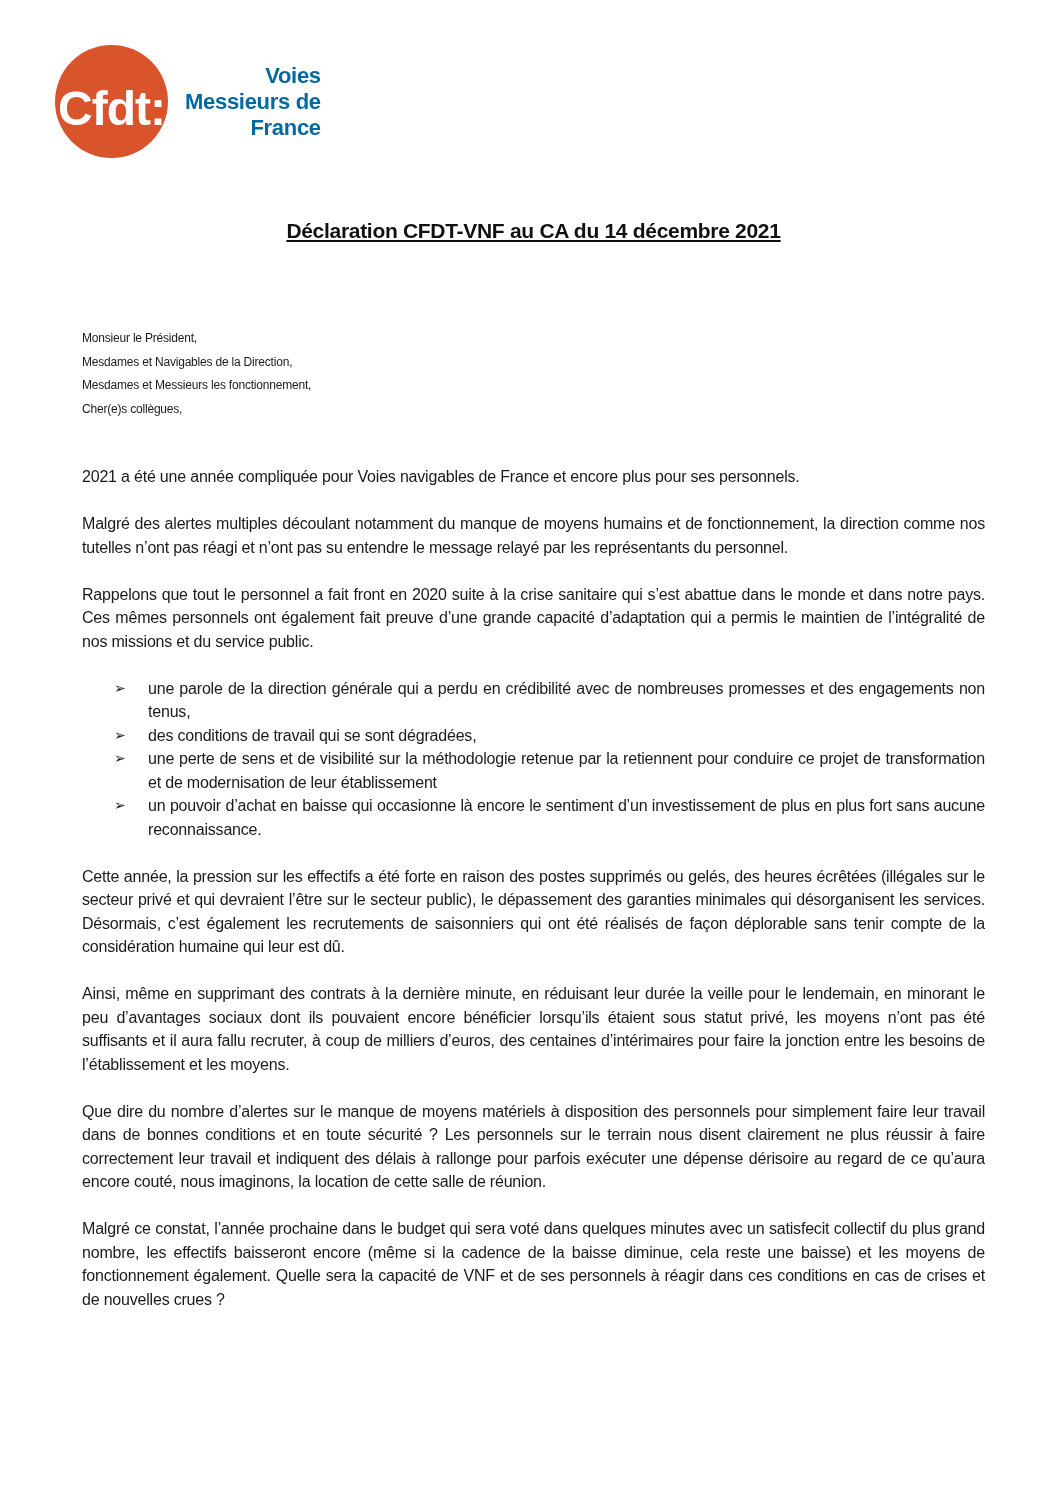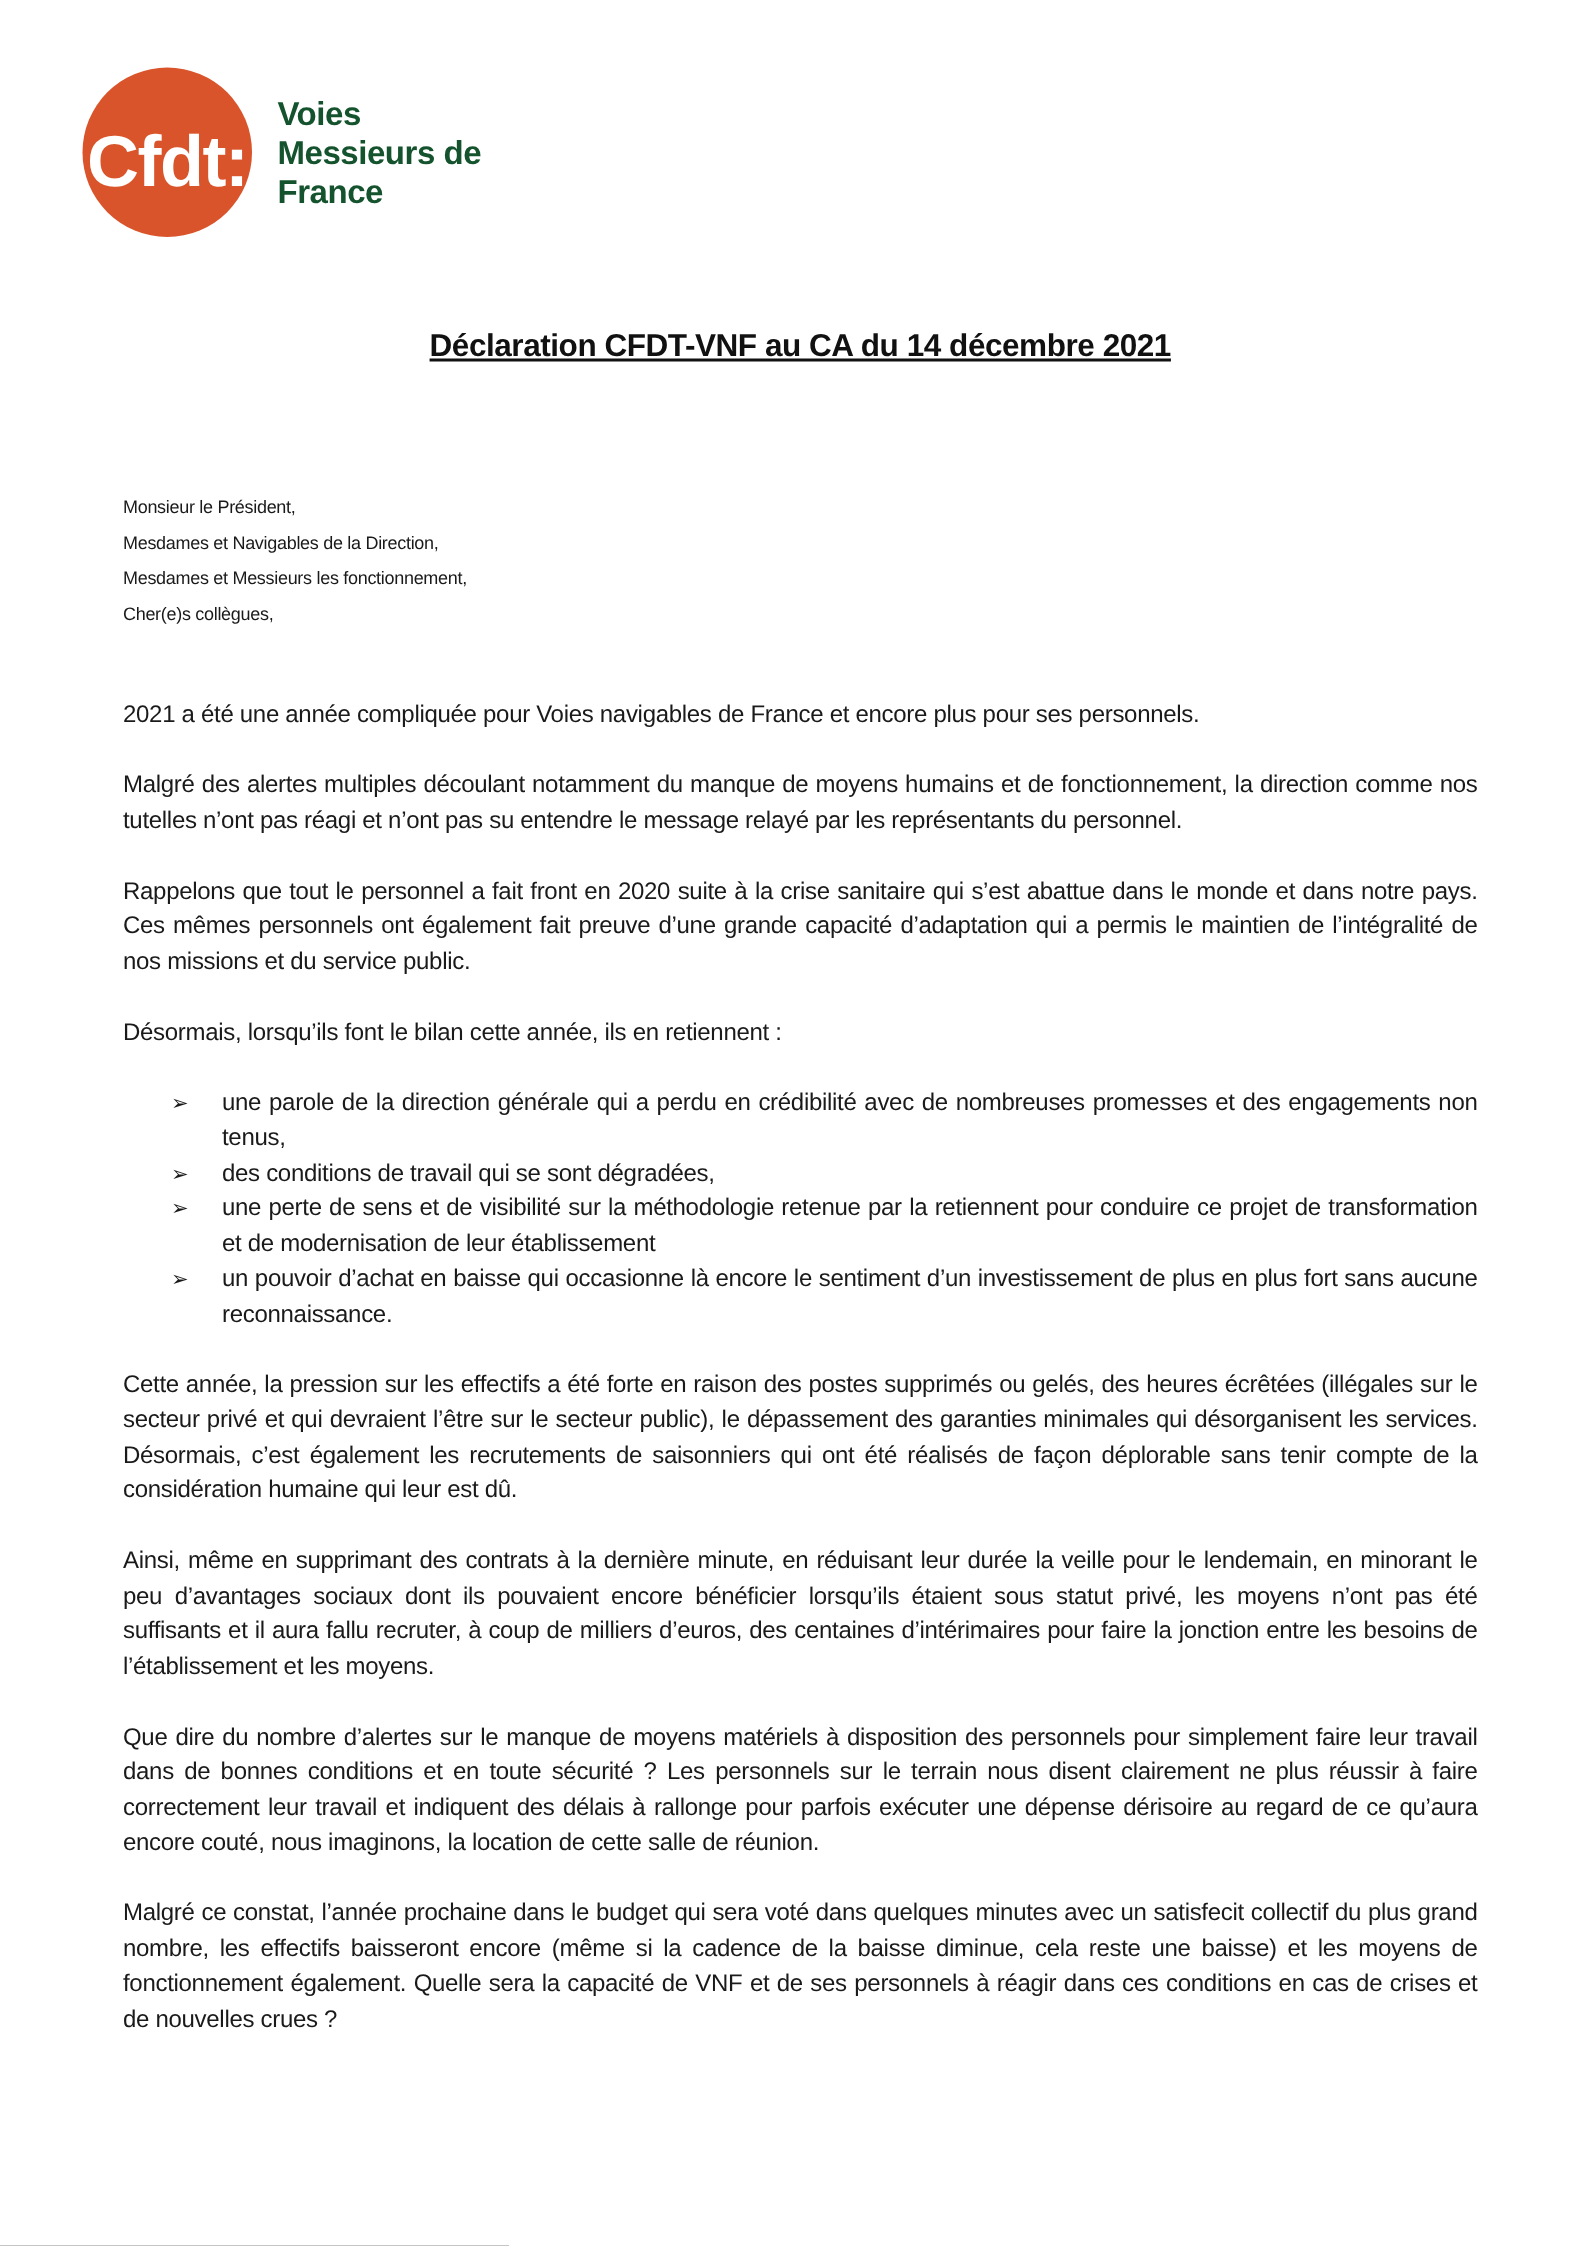--- a/index.html
+++ b/index.html
@@ -33,25 +33,26 @@
   }
   .logo-circle span {
     color: #ffffff;
     font-weight: bold;
     font-size: 48px;
     letter-spacing: -1px;
     padding-top: 14px;
   }
   .logo-wordmark {
     margin-left: 17px;
-    color: #14532d;
+    color: #0369a1;
     font-weight: bold;
     font-size: 22px;
     line-height: 26px;
     letter-spacing: -0.3px;
+    text-align: right;
   }
   
   .content {
     position: absolute;
     left: 82px;
     top: 4px;
     width: 903px;
   }
   .doc-title {
     margin-top: 215px;
@@ -120,21 +121,20 @@
       <div>Monsieur le Président,</div>
       <div>Mesdames et Navigables de la Direction,</div>
       <div>Mesdames et Messieurs les fonctionnement,</div>
       <div>Cher(e)s collègues,</div>
     </div>
 
     <div class="body-text">
       <p>2021 a été une année compliquée pour Voies navigables de France et encore plus pour ses personnels.</p>
       <p>Malgré des alertes multiples découlant notamment du manque de moyens humains et de fonctionnement, la direction comme nos tutelles n’ont pas réagi et n’ont pas su entendre le message relayé par les représentants du personnel.</p>
       <p>Rappelons que tout le personnel a fait front en 2020 suite à la crise sanitaire qui s’est abattue dans le monde et dans notre pays. Ces mêmes personnels ont également fait preuve d’une grande capacité d’adaptation qui a permis le maintien de l’intégralité de nos missions et du service public.</p>
-      <p>Désormais, lorsqu’ils font le bilan cette année, ils en retiennent :</p>
 
       <ul class="arrow-list">
         <li>
           <span class="arrow">➢</span>
           <span>une parole de la direction générale qui a perdu en crédibilité avec de nombreuses promesses et des engagements non tenus,</span>
         </li>
         <li>
           <span class="arrow">➢</span>
           <span>des conditions de travail qui se sont dégradées,</span>
         </li>

